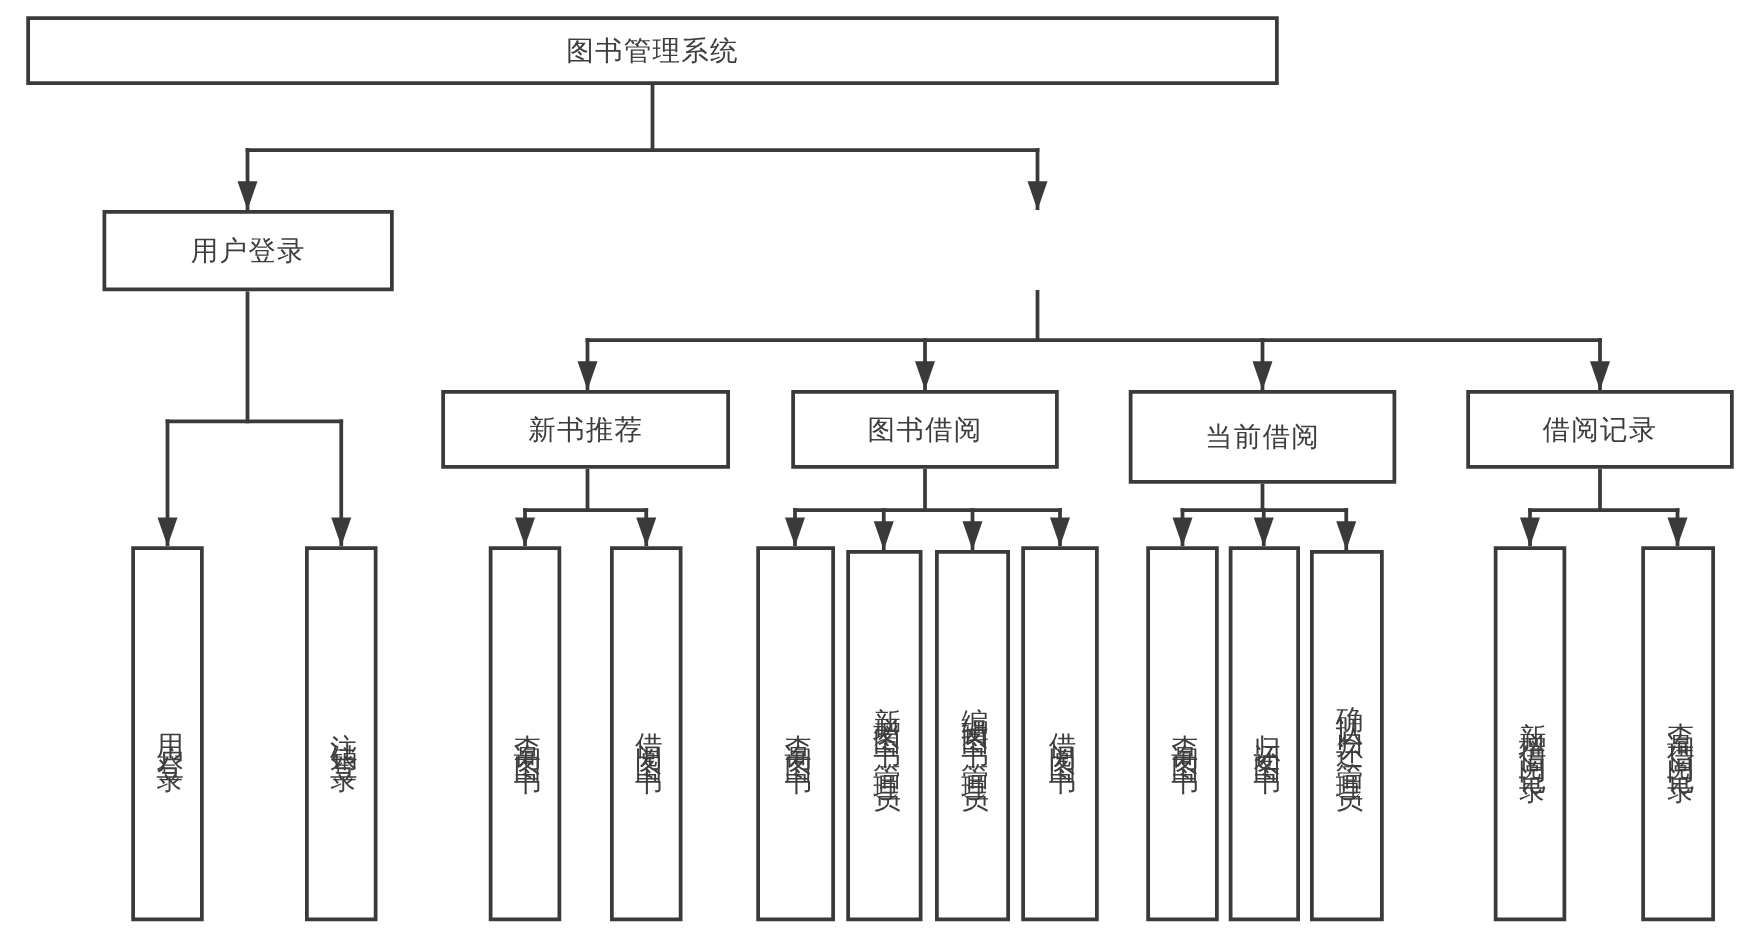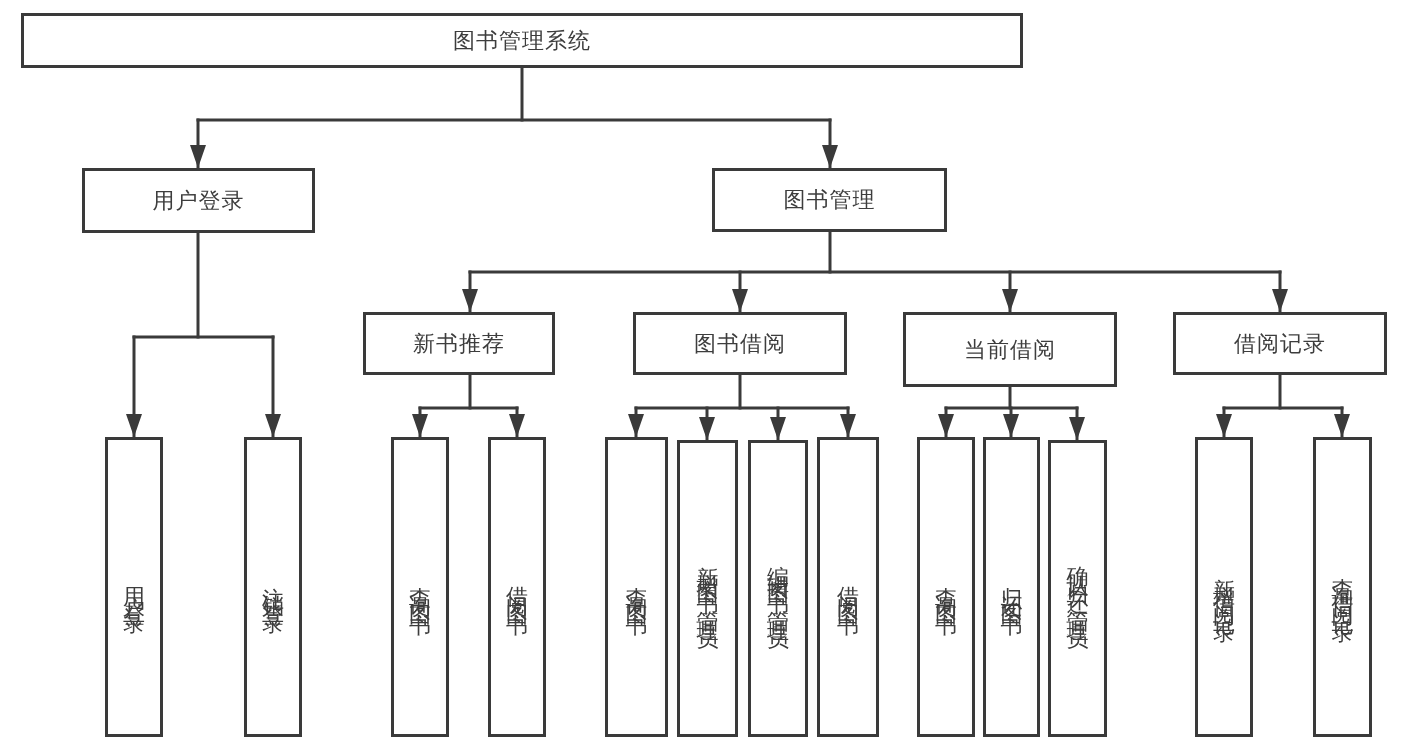--- a/index.html
+++ b/index.html
@@ -1,21 +1,21 @@
 <!DOCTYPE html>
 <html><head>
 <meta charset="utf-8">
 <style>
   html, body { margin: 0; padding: 0; background: #ffffff; }
   .stage {
     position: relative;
     width: 1405px;
     height: 747px;
     background: #ffffff;
-    font-family: Liberation Sans, sans-serif;
+    font-family: Liberation Mono, monospace;
     overflow: hidden;
   }
   .connectors {
     position: absolute;
     left: 0; top: 0;
     width: 1405px; height: 747px;
     z-index: 1;
   }
   .node {
     position: absolute;
@@ -107,25 +107,22 @@
     </g>
   </svg>
 
   <div class="node" style="left:21px; top:13px; width:1002px; height:55px">
     <span class="hlabel">图书管理系统</span>
   </div>
 
   <div class="node" style="left:82px; top:168px; width:233px; height:65px">
     <span class="hlabel">用户登录</span>
   </div>
-  <div class="node" style="left:712px; top:168px; width:235px; height:64px">
-    <span class="hlabel">图书管理</span>
-  </div>
 
-  <div class="node" style="left:363px; top:312px; width:192px; height:63px">
+  <div class="node" style="left:353px; top:312px; width:231px; height:63px">
     <span class="hlabel">新书推荐</span>
   </div>
   <div class="node" style="left:633px; top:312px; width:214px; height:63px">
     <span class="hlabel">图书借阅</span>
   </div>
   <div class="node" style="left:903px; top:312px; width:214px; height:75px">
     <span class="hlabel">当前借阅</span>
   </div>
   <div class="node" style="left:1173px; top:312px; width:214px; height:63px">
     <span class="hlabel">借阅记录</span>

